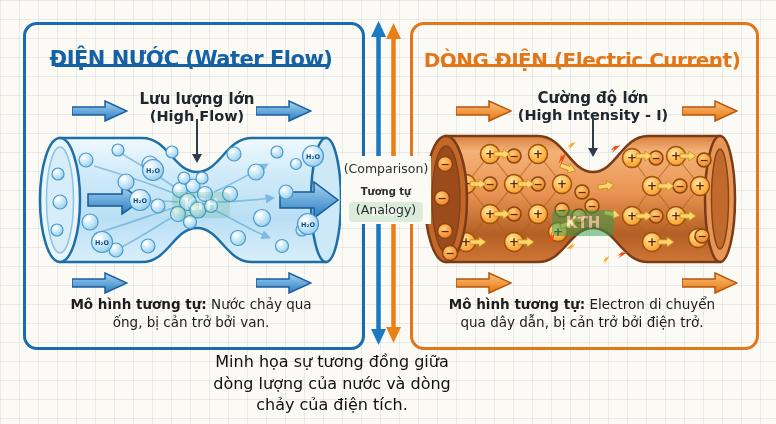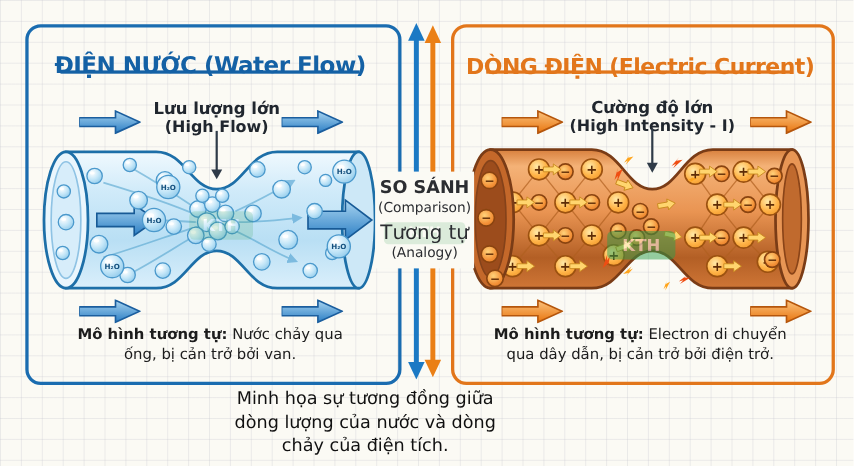--- a/index.html
+++ b/index.html
@@ -33,21 +33,21 @@
   .note{position:absolute;text-align:center;font-size:13.5px;line-height:17.5px;color:#1c1c1c;z-index:3;}
   .note.water{left:40px;top:296px;width:302px;}
   .note.water .inner{max-width:245px;margin:0 auto;}
   .note.electric{left:428px;top:296px;width:308px;}
   .note.electric .inner{max-width:272px;margin:0 auto;}
   .note b{font-weight:bold;}
   .mid-arrows{position:absolute;left:366px;top:21px;z-index:2;}
   .compare{position:absolute;left:341px;top:156px;width:90px;background:#fbfaf4;z-index:4;text-align:center;color:#2b2d31;padding:4px 0 6px 0;}
   .compare .c1{font-size:16px;font-weight:bold;line-height:20px;}
   .compare .c2{font-size:12.5px;line-height:17px;}
-  .compare .c3{font-size:18px;font-weight:normal;line-height:19px;margin-top:5px;position:relative;}
+  .compare .c3{font-size:10px;font-weight:bold;line-height:19px;margin-top:5px;position:relative;}
   .compare .c4{font-size:12.5px;line-height:17px;}
   .wm-mid{position:absolute;left:8px;top:46px;width:74px;height:20px;background:#2f9e4a;border-radius:4px;color:#fff;
     font-size:13px;font-weight:bold;line-height:20px;text-align:center;opacity:.15;z-index:0;}
   .compare .txt{position:relative;z-index:1;}
   .caption{position:absolute;left:0;top:351px;width:664px;text-align:center;font-size:16px;font-weight:500;color:#101010;line-height:21.5px;z-index:1;}
   svg text{font-family:"DejaVu Sans","Liberation Sans",sans-serif;}
 </style>
 </head>
 <body>
 
@@ -241,21 +241,20 @@
     </g>
     <g fill="#ea7f16">
       <polygon points="27.5,2 20,18 35,18"></polygon>
       <rect x="25.25" y="15" width="4.5" height="294"></rect>
       <polygon points="27.5,322 20,306 35,306"></polygon>
     </g>
   </svg>
 
   <div class="compare">
     <div class="wm-mid">KTH</div>
-    <div class="txt c1">SO SÁNH</div>
     <div class="txt c2">(Comparison)</div>
     <div class="txt c3">Tương tự</div>
     <div class="txt c4">(Analogy)</div>
   </div>
 
   <section class="panel electric"></section>
   <h2 class="title electric">DÒNG ĐIỆN (Electric Current)</h2>
   <div class="underline electric"></div>
 
   <div class="pipe-label electric">

